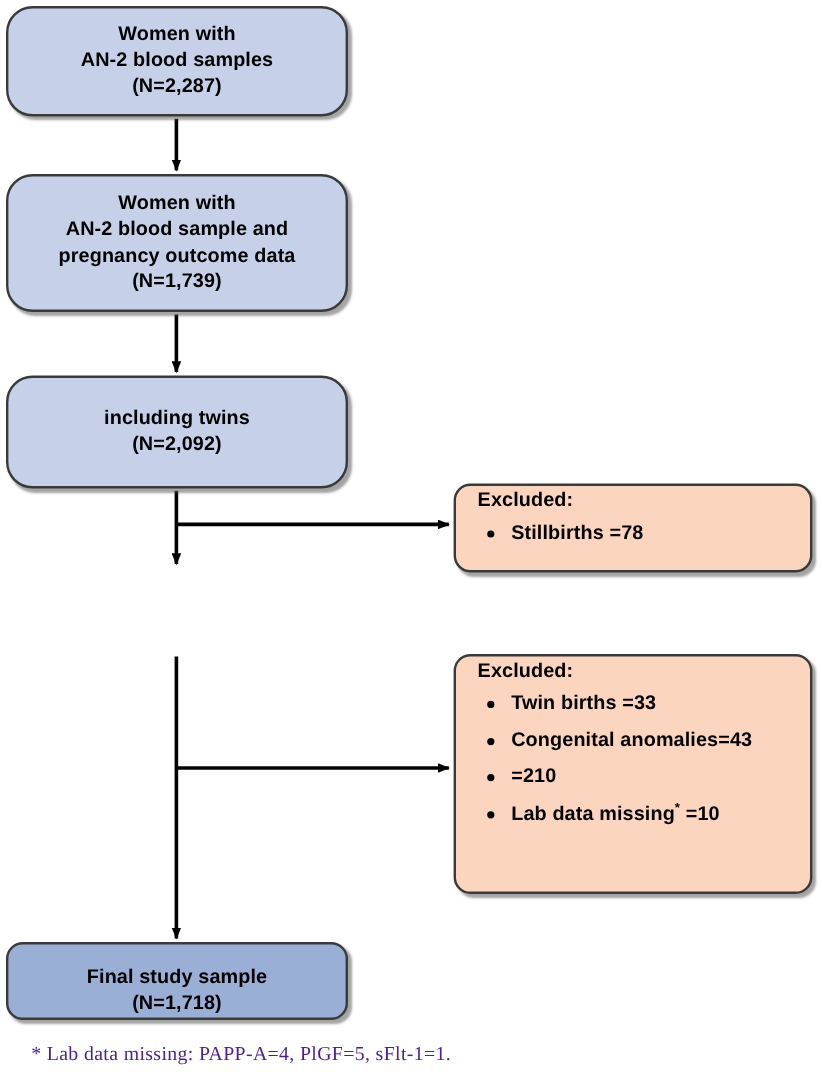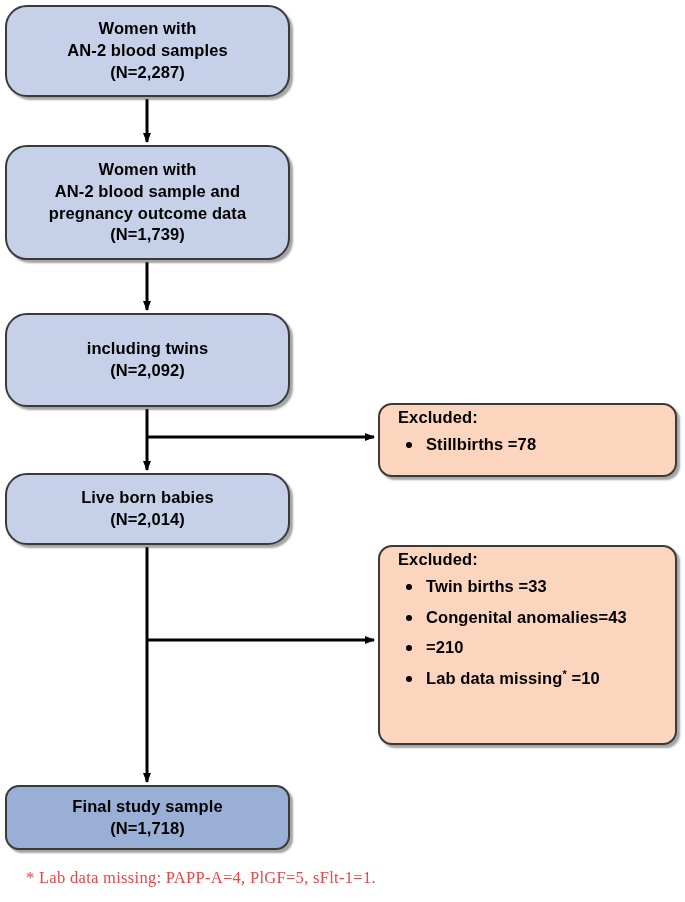--- a/index.html
+++ b/index.html
@@ -118,21 +118,21 @@
 
   
   #footnote {
     position: absolute;
     left: 26px;
     top: 868px;
     width: 640px;
     font-family: "Liberation Serif", serif;
     font-size: 16.5px;
     font-weight: normal;
-    color: #ef4444;
+    color: #4c1d95;
     white-space: nowrap;
     letter-spacing: 0.3px;
   }
 </style>
 </head>
 <body>
 
 <div id="flow-canvas">
 
   <svg id="connectors" viewBox="0 0 685 902" width="685" height="902" xmlns="http://www.w3.org/2000/svg">
@@ -166,26 +166,22 @@
     <span class="line">AN-2 blood sample and</span>
     <span class="line">pregnancy outcome data</span>
     <span class="line">(N=1,739)</span>
   </div>
 
   <div class="node blue" style="left:5px; top:313px; width:285px; height:94px;">
     <span class="line">including twins</span>
     <span class="line">(N=2,092)</span>
   </div>
 
-  <div class="node blue" style="left:5px; top:473px; width:285px; height:72px;">
-    <span class="line">Live born babies</span>
-    <span class="line">(N=2,014)</span>
-  </div>
-
-  <div class="node blue-dark" style="left:5px; top:785px; width:285px; height:65px;">
+
+  <div class="node blue-dark" style="left:5px; top:785px; width:285px; height:65px;justify-content:flex-end;">
     <span class="line">Final study sample</span>
     <span class="line">(N=1,718)</span>
   </div>
 
   <div class="node orange" style="left:378px; top:403px; width:299px; height:74px;">
     <span class="excl-title">Excluded:</span>
     <ul class="bullets">
       <li>
         <span>Stillbirths =78</span>
       </li>

